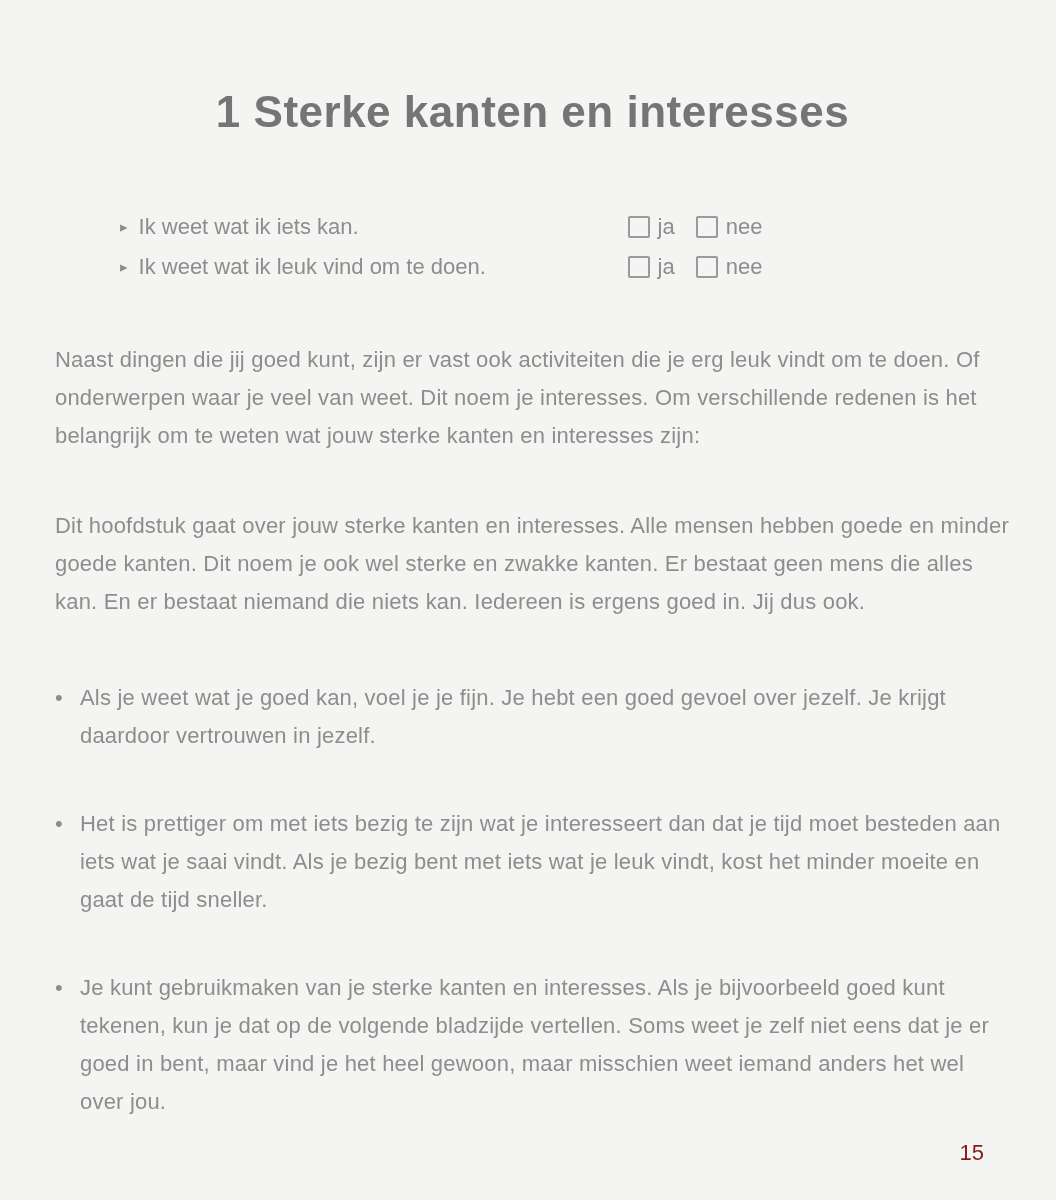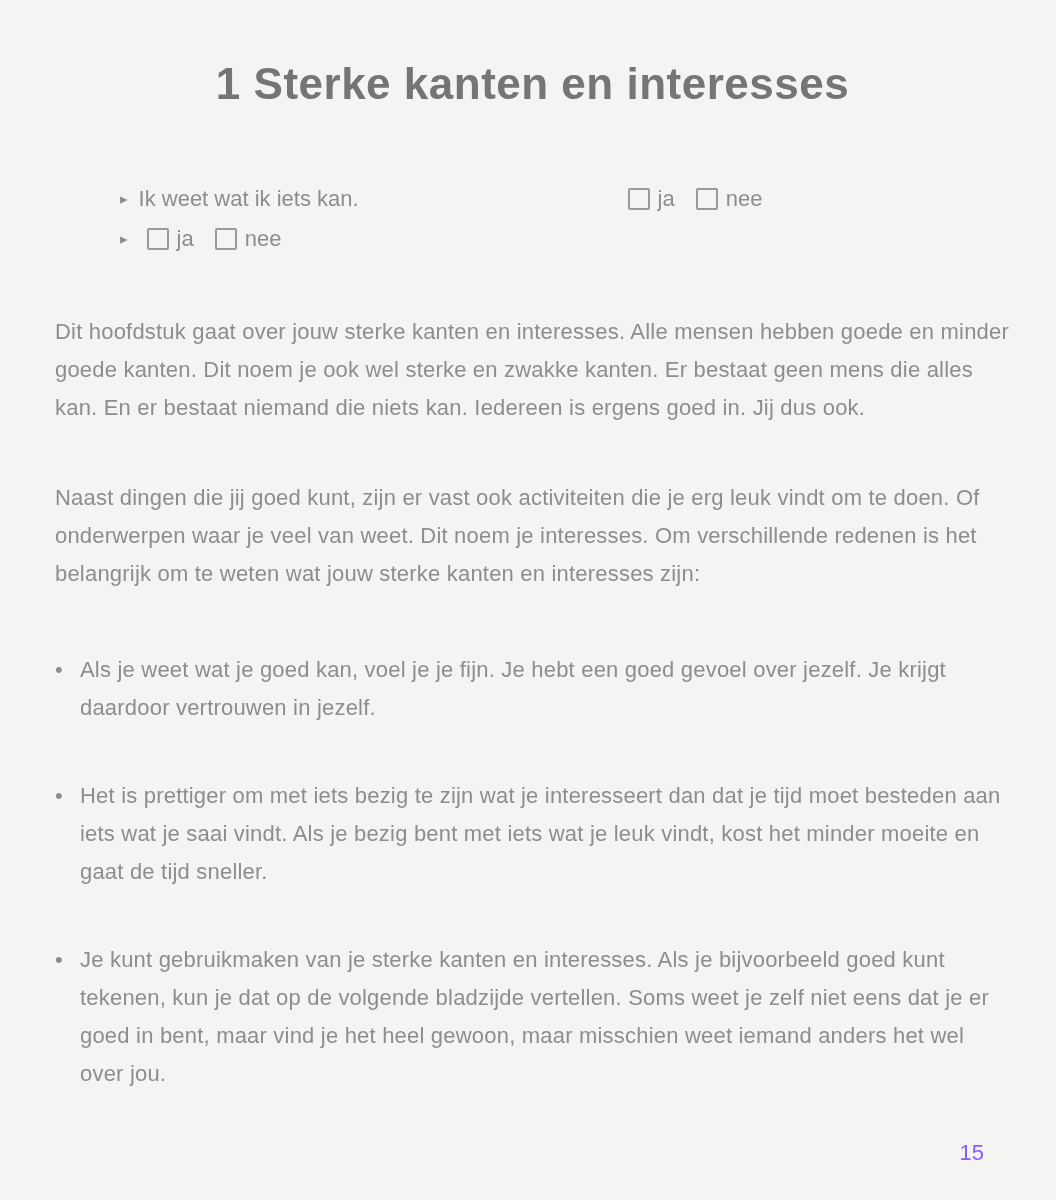--- a/index.html
+++ b/index.html
@@ -15,21 +15,21 @@
     height: 1200px;
     background: var(--background);
     font-family: "Liberation Sans", "DejaVu Sans", sans-serif;
     color: var(--text);
     position: relative;
     overflow: hidden;
   }
   .page {
     width: 100%;
     height: 100%;
-    padding: 58px 46px 0 55px;
+    padding: 86px 46px 0 55px;
     position: relative;
   }
   .title {
     text-align: center;
     font-size: 44px;
     font-weight: bold;
     letter-spacing: 0.5px;
     color: var(--title);
     margin: 0 0 0 0;
     line-height: 1.2;
@@ -94,21 +94,21 @@
   }
   .bullet-text {
     flex: 1 1 auto;
     max-width: 930px;
   }
   .page-number {
     position: absolute;
     right: 72px;
     bottom: 34px;
     font-size: 22px;
-    color: #8b5cf6;
+    color: #7f1d1d;
   }
 </style>
 </head>
 <body>
 
 <div class="page">
 
   <h1 class="title">1 Sterke kanten en interesses</h1>
 
   <div class="checklist">
@@ -119,33 +119,34 @@
       <span class="yn-group">
         <span class="checkbox"></span>
         <span class="yn-label-yes">ja</span>
         <span class="checkbox"></span>
         <span class="yn-label-no">nee</span>
       </span>
     </div>
 
     <div class="check-row">
       <span class="arrow">▸</span>
+      <span class="check-label">Ik weet wat ik leuk vind om te doen.</span>
       <span class="yn-group">
         <span class="checkbox"></span>
         <span class="yn-label-yes">ja</span>
         <span class="checkbox"></span>
         <span class="yn-label-no">nee</span>
       </span>
     </div>
 
   </div>
 
   <div class="body-text">
+    <p>Naast dingen die jij goed kunt, zijn er vast ook activiteiten die je erg leuk vindt om te doen. Of onderwerpen waar je veel van weet. Dit noem je interesses. Om verschillende redenen is het belangrijk om te weten wat jouw sterke kanten en interesses zijn:</p>
     <p>Dit hoofdstuk gaat over jouw sterke kanten en interesses. Alle mensen hebben goede en minder goede kanten. Dit noem je ook wel sterke en zwakke kanten. Er bestaat geen mens die alles kan. En er bestaat niemand die niets kan. Iedereen is ergens goed in. Jij dus ook.</p>
-    <p>Naast dingen die jij goed kunt, zijn er vast ook activiteiten die je erg leuk vindt om te doen. Of onderwerpen waar je veel van weet. Dit noem je interesses. Om verschillende redenen is het belangrijk om te weten wat jouw sterke kanten en interesses zijn:</p>
   </div>
 
   <div class="bullet-list">
 
     <div class="bullet-item">
       <span class="bullet-dot">•</span>
       <span class="bullet-text">Als je weet wat je goed kan, voel je je fijn. Je hebt een goed gevoel over jezelf. Je krijgt daardoor vertrouwen in jezelf.</span>
     </div>
 
     <div class="bullet-item">

